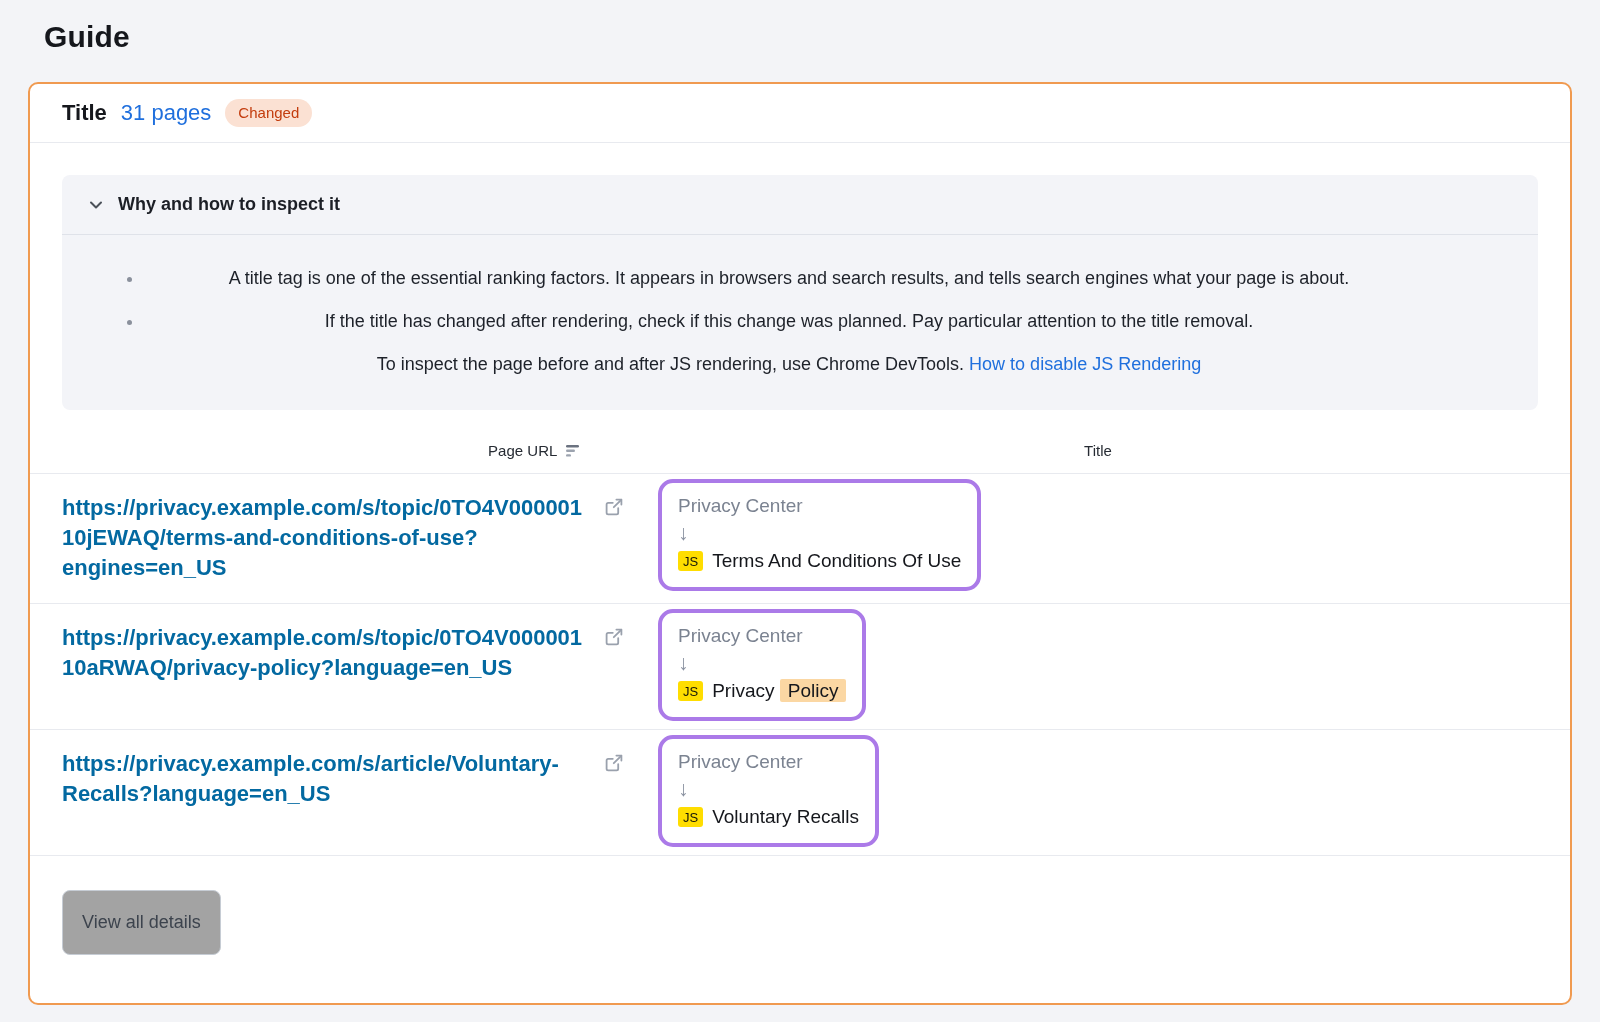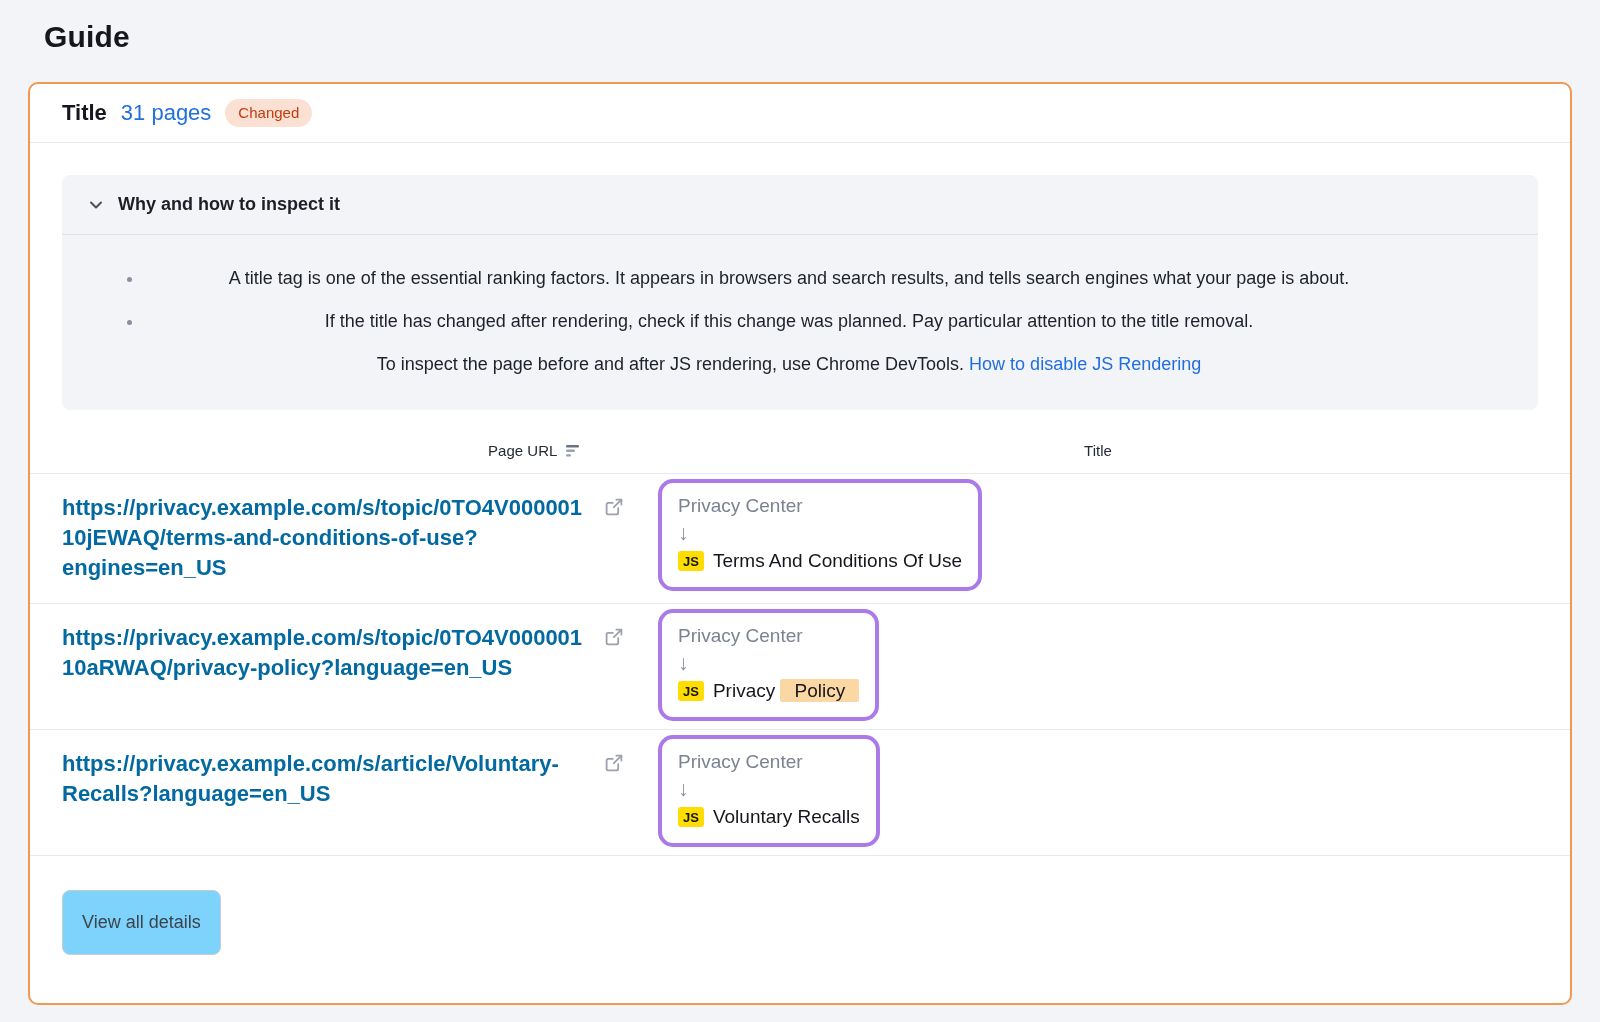--- a/index.html
+++ b/index.html
@@ -63,27 +63,27 @@
   .title-cell{padding:5px 0 8px;}
   .title-box{
     display:inline-block; border:4px solid var(--purple-border); border-radius:15px;
     padding:9px 16px 12px; background:#fff;
   }
   .before-title{font-size:19px; line-height:27px; color:var(--muted-text);}
   .down-arrow{font-size:21px; line-height:25px; color:#8a91a0; margin:1px 0 2px;}
   .after-title{display:flex; align-items:center; gap:9px; font-size:19px; line-height:28px; color:#15171c;}
   .js-badge{
     background:var(--js-badge-bg); color:var(--js-badge-text);
-    font-size:13px; font-weight:700; padding:4px 5px 3px; border-radius:3px; line-height:1;
+    font-size:13px; font-weight:400; padding:4px 5px 3px; border-radius:3px; line-height:1;
   }
-  .hl{background:var(--highlight-bg); padding:1px 14px; border-radius:2px;}
+  .hl{background:var(--highlight-bg); padding:1px 8px; border-radius:2px;}
   .card-footer{padding:34px 32px 48px; margin-top:auto;}
   .view-all-btn{
     font-family:"Liberation Sans", sans-serif; font-size:18px; color:#3c434d;
-    background:#7dd3fc; border:1px solid #c6ccd4; border-radius:8px;
+    background:#a3a3a3; border:1px solid #c6ccd4; border-radius:8px;
     padding:21px 19px; cursor:pointer;
   }
 </style>
 </head>
 <body>
 
 <h1 class="page-heading">Guide</h1>
 
 <div class="card">
 

